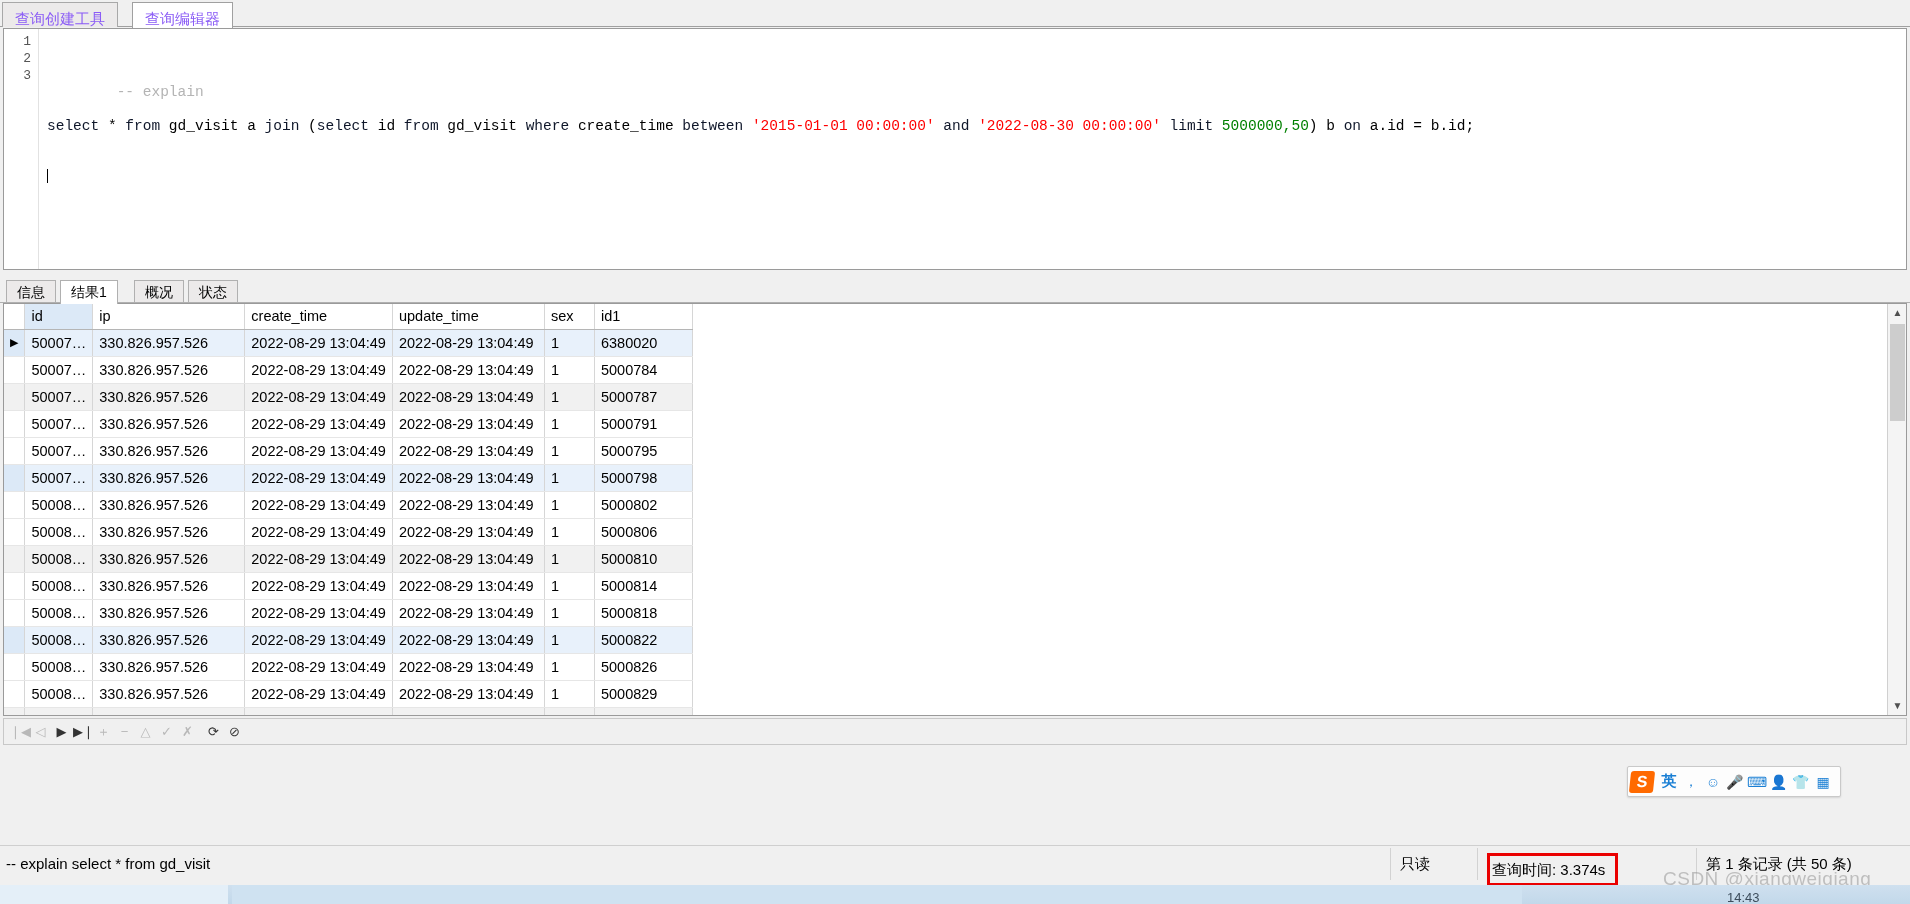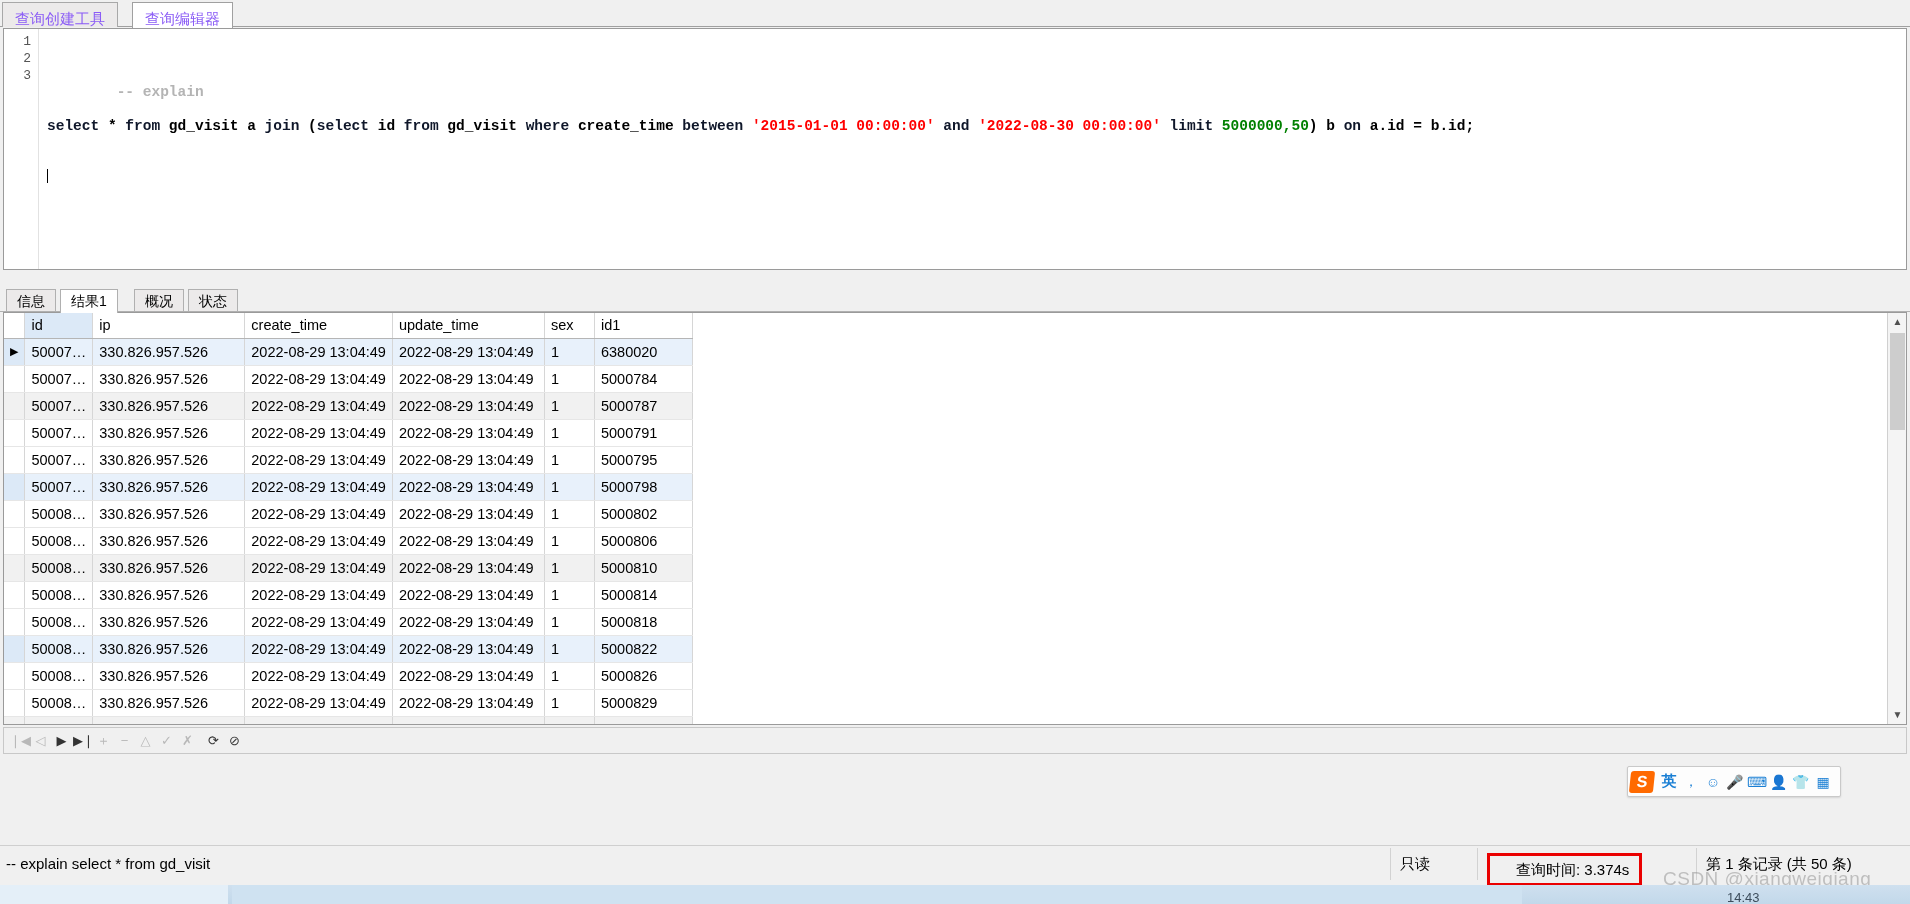--- a/index.html
+++ b/index.html
@@ -73,36 +73,36 @@
     line-height: 17px;
   }
   .gutter .ln:first-child { margin-top: 4px; }
   .codearea {
     position: absolute; left: 43px; top: 4px; right: 0;
     font-family: "Liberation Mono", monospace;
     font-size: 14.5px;
     line-height: 17px;
     white-space: pre;
   }
-  .codeline { height: 17px; font-weight: bold; }
+  .codeline { height: 17px; }
   .k  { color: #0f172a; }       
   .s  { color: #ff0000; }       
   .n  { color: #008000; }       
   .cm { color: #b4b4b4; }       
   .pl { color: #000000; }       
   .caret {
     display: inline-block;
     width: 1px; height: 14px;
     background: #000;
     vertical-align: -2px;
   }
 
   
   .results-pane {
-    position: absolute; left: 0; top: 287px;
+    position: absolute; left: 0; top: 278px;
     width: 1910px; height: 566px;
     background: #f0f0f0;
   }
   .restabs {
     position: absolute; left: 0; top: 0;
     width: 1910px; height: 25px;
   }
   .restabs .rtab {
     position: absolute; top: 2px;
     height: 23px; line-height: 22px;
@@ -238,21 +238,21 @@
     width: 1px; height: 32px; background: #d2d2d2;
   }
   .st-readonly {
     position: absolute; left: 1400px; top: 9px;
     font-size: 15px; color: #000; white-space: nowrap;
   }
   .st-time {
     position: absolute; left: 1487px; top: 7px;
     font-size: 15px; color: #000;
     white-space: nowrap;
-    padding: 3px 10px 4px 26px;
+    padding: 3px 10px 4px 2px;
     border: 3px solid #ea0000;
     box-sizing: border-box;
     height: 33px;
     line-height: 21px;
   }
   .st-record {
     position: absolute; left: 1706px; top: 9px;
     font-size: 15px; color: #000; white-space: nowrap;
   }
   .watermark {

